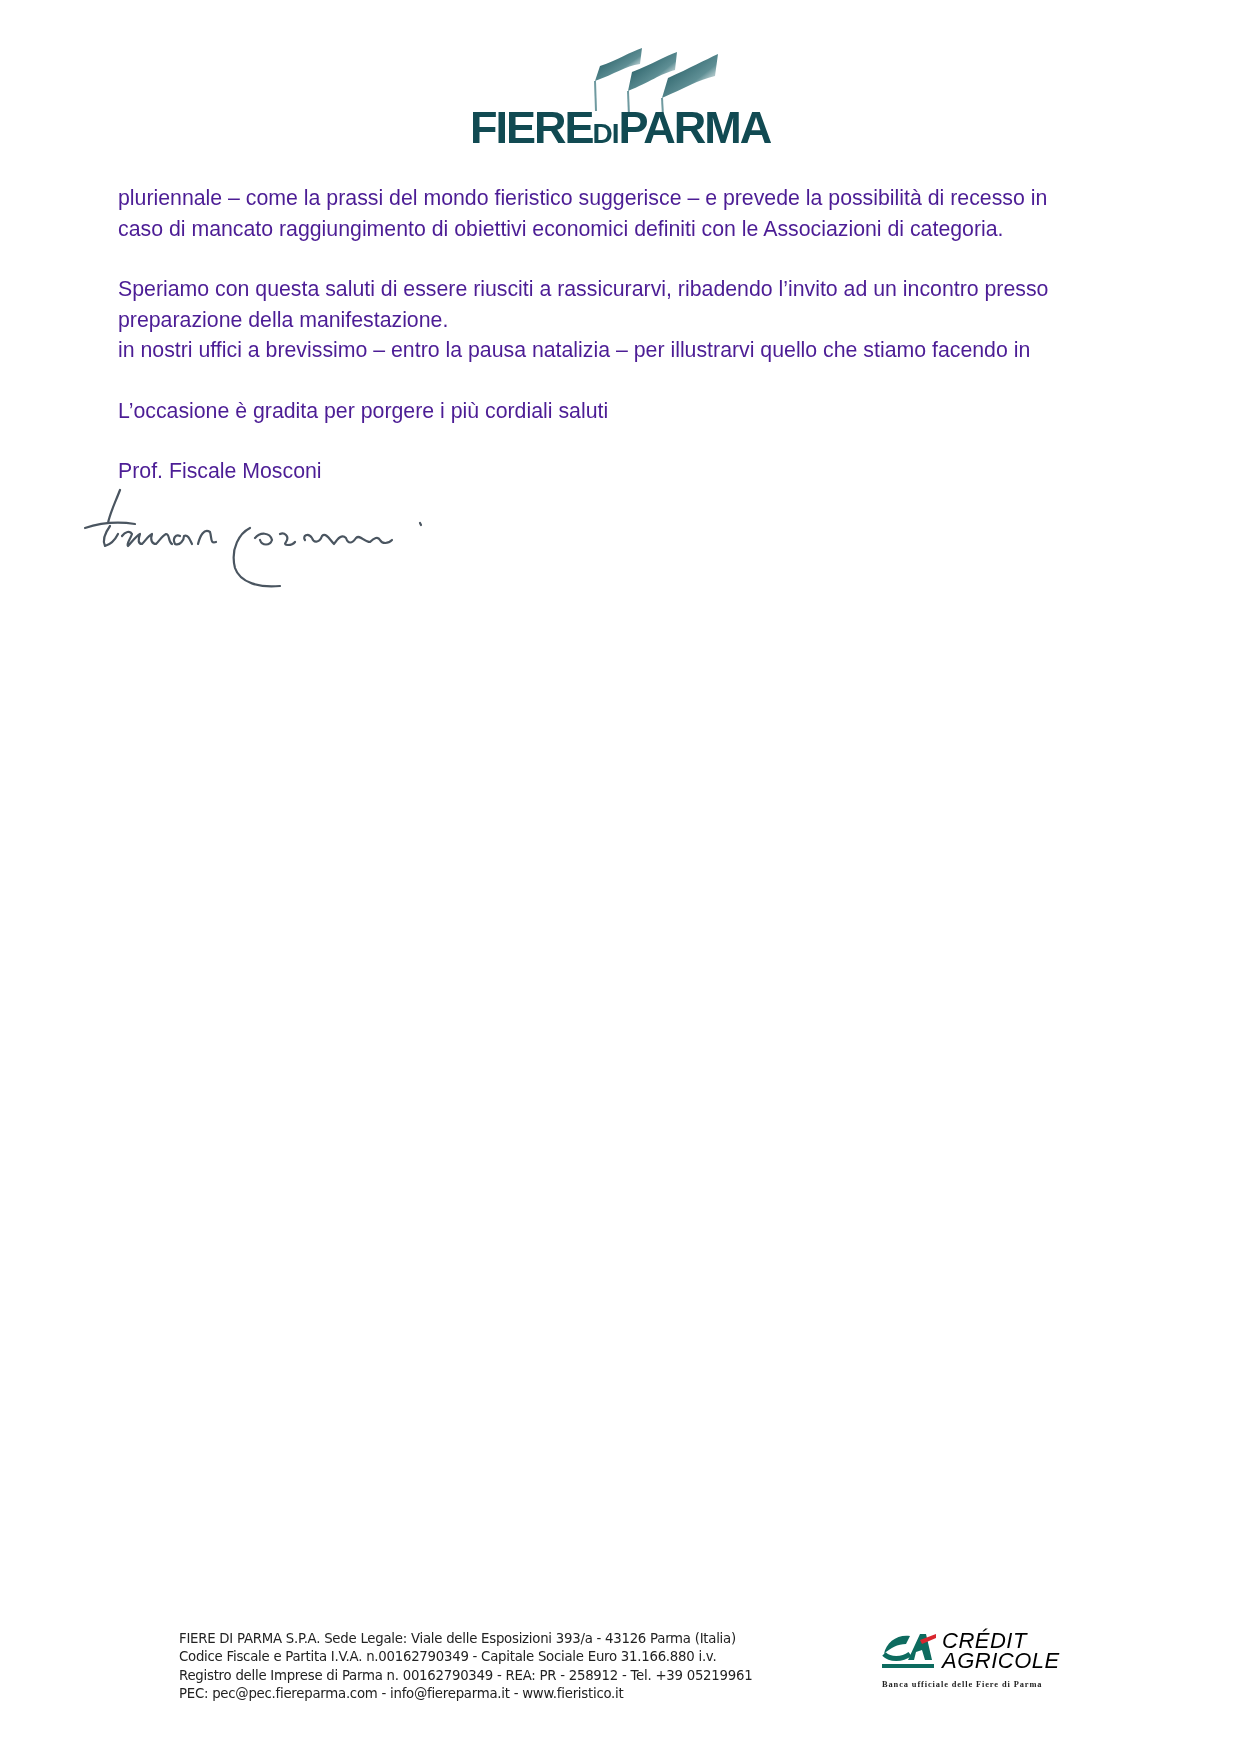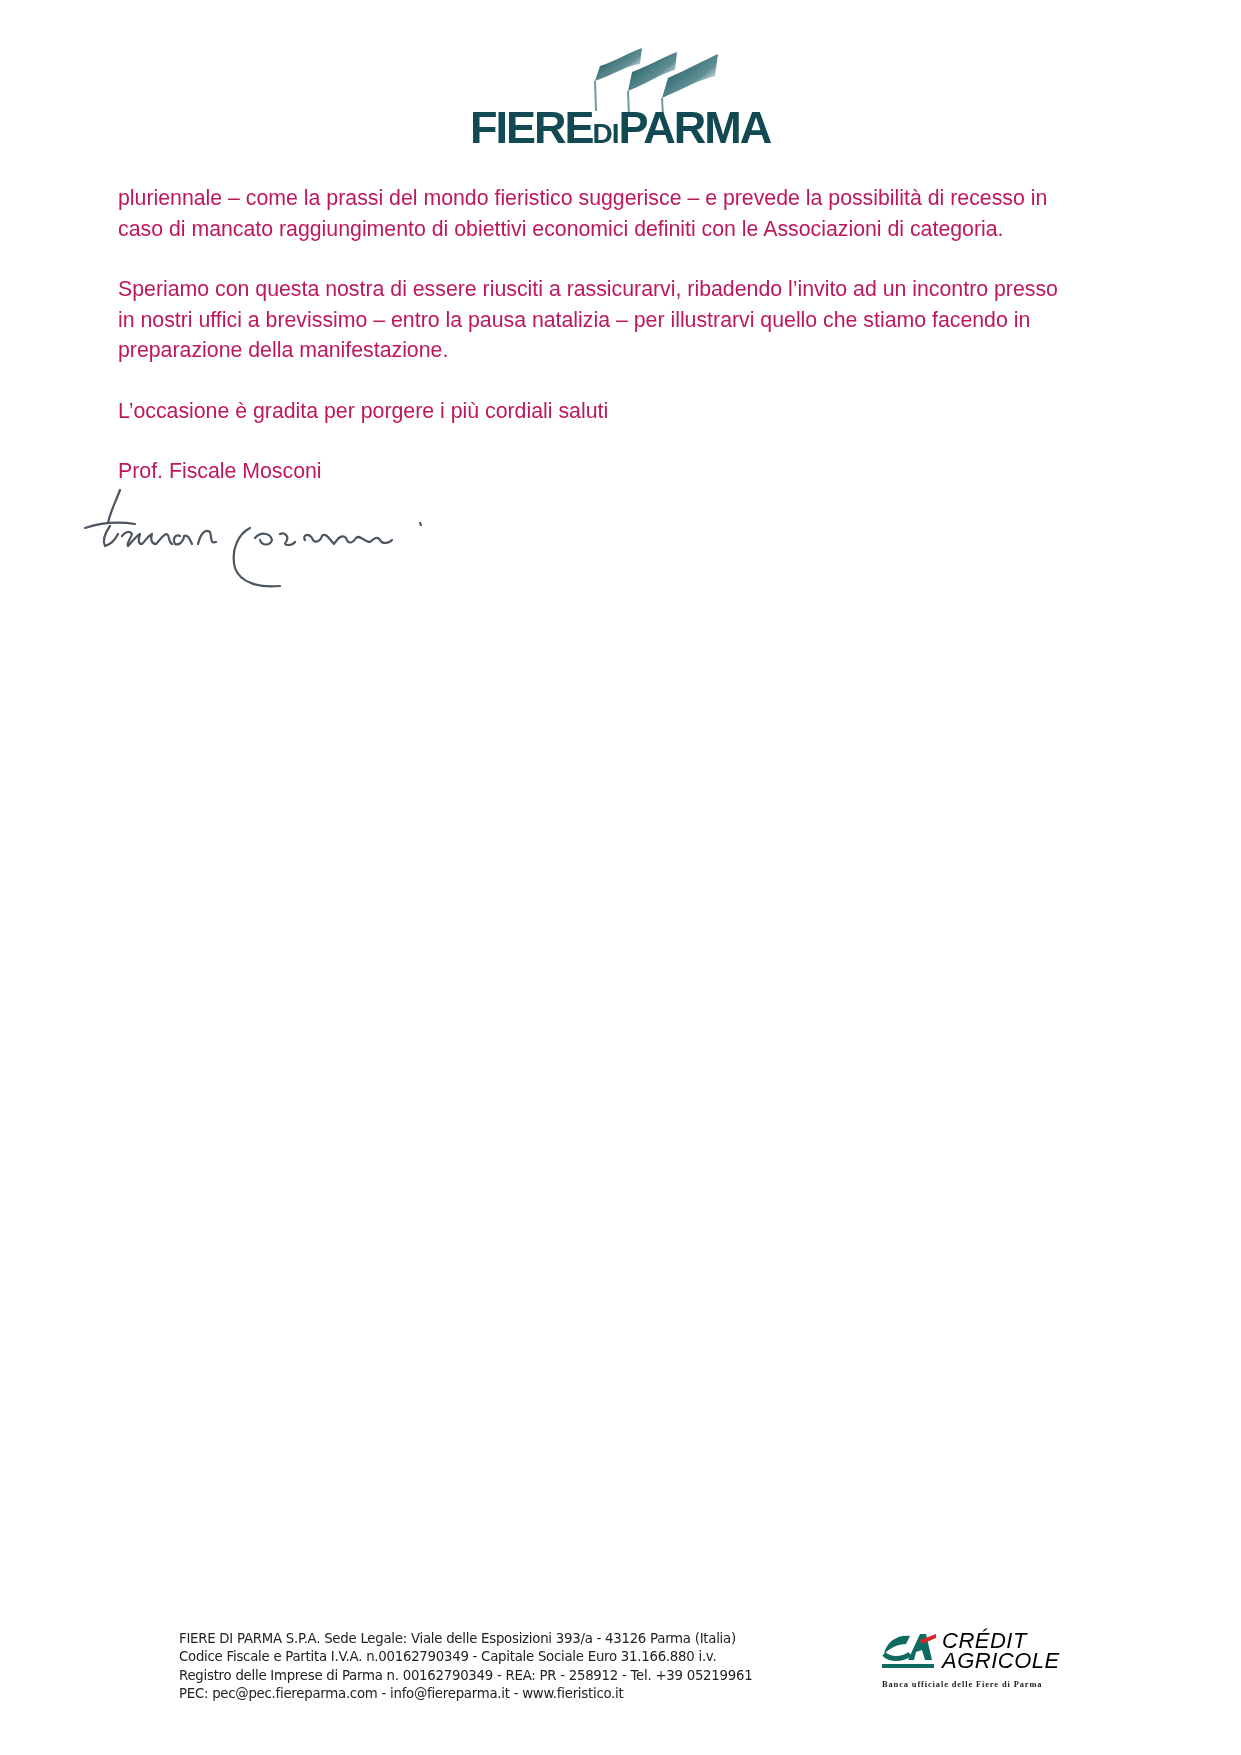--- a/index.html
+++ b/index.html
@@ -9,21 +9,21 @@
   
   .logo { position:absolute; left:470px; top:36px; width:300px; height:115px; }
   .logo svg.wave { position:absolute; left:110px; top:0; width:170px; height:80px; }
   .logo-text { position:absolute; left:0; top:69px; width:300px; 
                font-family:"Liberation Sans", sans-serif; font-weight:bold;
                color:#114a52; font-size:45px; letter-spacing:-2px; line-height:1; white-space:nowrap; }
   .logo-text .di { font-size:28px; letter-spacing:-1px; }
 
   
   .body { position:absolute; left:118px; top:183px; width:1010px;
-          font-family:"Liberation Sans", sans-serif; font-size:21.3px; line-height:30.5px; color:#be185d; }
+          font-family:"Liberation Sans", sans-serif; font-size:21.3px; line-height:30.5px; color:#4c1d95; }
   .para { margin:0 0 30px 0; text-align:justify; }
   .para .line { display:block; white-space:nowrap; }
   .signature-name { margin:0; }
   .signature-img { position:absolute; left:80px; top:488px; width:400px; height:115px; }
 
   
   .footer { position:absolute; left:150px; top:1630px; font-family:"DejaVu Sans", sans-serif;
             font-size:13.3px; line-height:18.3px; color:#222;margin-left:29px; }
   .footer .fline { display:block; white-space:nowrap; letter-spacing:-0.25px; }
 
@@ -56,23 +56,23 @@
   </svg>
   <div class="logo-text"><span>FIERE</span><span class="di">DI</span><span>PARMA</span></div>
 </div>
 
 <div class="body">
   <p class="para">
     <span class="line">pluriennale – come la prassi del mondo fieristico suggerisce – e prevede la possibilità di recesso in</span>
     <span class="line">caso di mancato raggiungimento di obiettivi economici definiti con le Associazioni di categoria.</span>
   </p>
   <p class="para">
-    <span class="line">Speriamo con questa nostra di essere riusciti a rassicurarvi, ribadendo l’invito ad un incontro presso</span>
+    <span class="line">Speriamo con questa saluti di essere riusciti a rassicurarvi, ribadendo l’invito ad un incontro presso</span>
+    <span class="line">preparazione della manifestazione.</span>
     <span class="line">in nostri uffici a brevissimo – entro la pausa natalizia  –  per illustrarvi quello che stiamo facendo in</span>
-    <span class="line">preparazione della manifestazione.</span>
   </p>
   <p class="para">
     <span class="line">L’occasione è gradita per porgere i più cordiali saluti</span>
   </p>
   <p class="signature-name">Prof. Fiscale Mosconi</p>
 </div>
 
 <svg class="signature-img" viewBox="0 0 400 115">
   <g fill="none" stroke="#4a5560" stroke-width="2.2" stroke-linecap="round" stroke-linejoin="round">
     <path d="M40 2 C35 15 30 25 28 35"></path>

